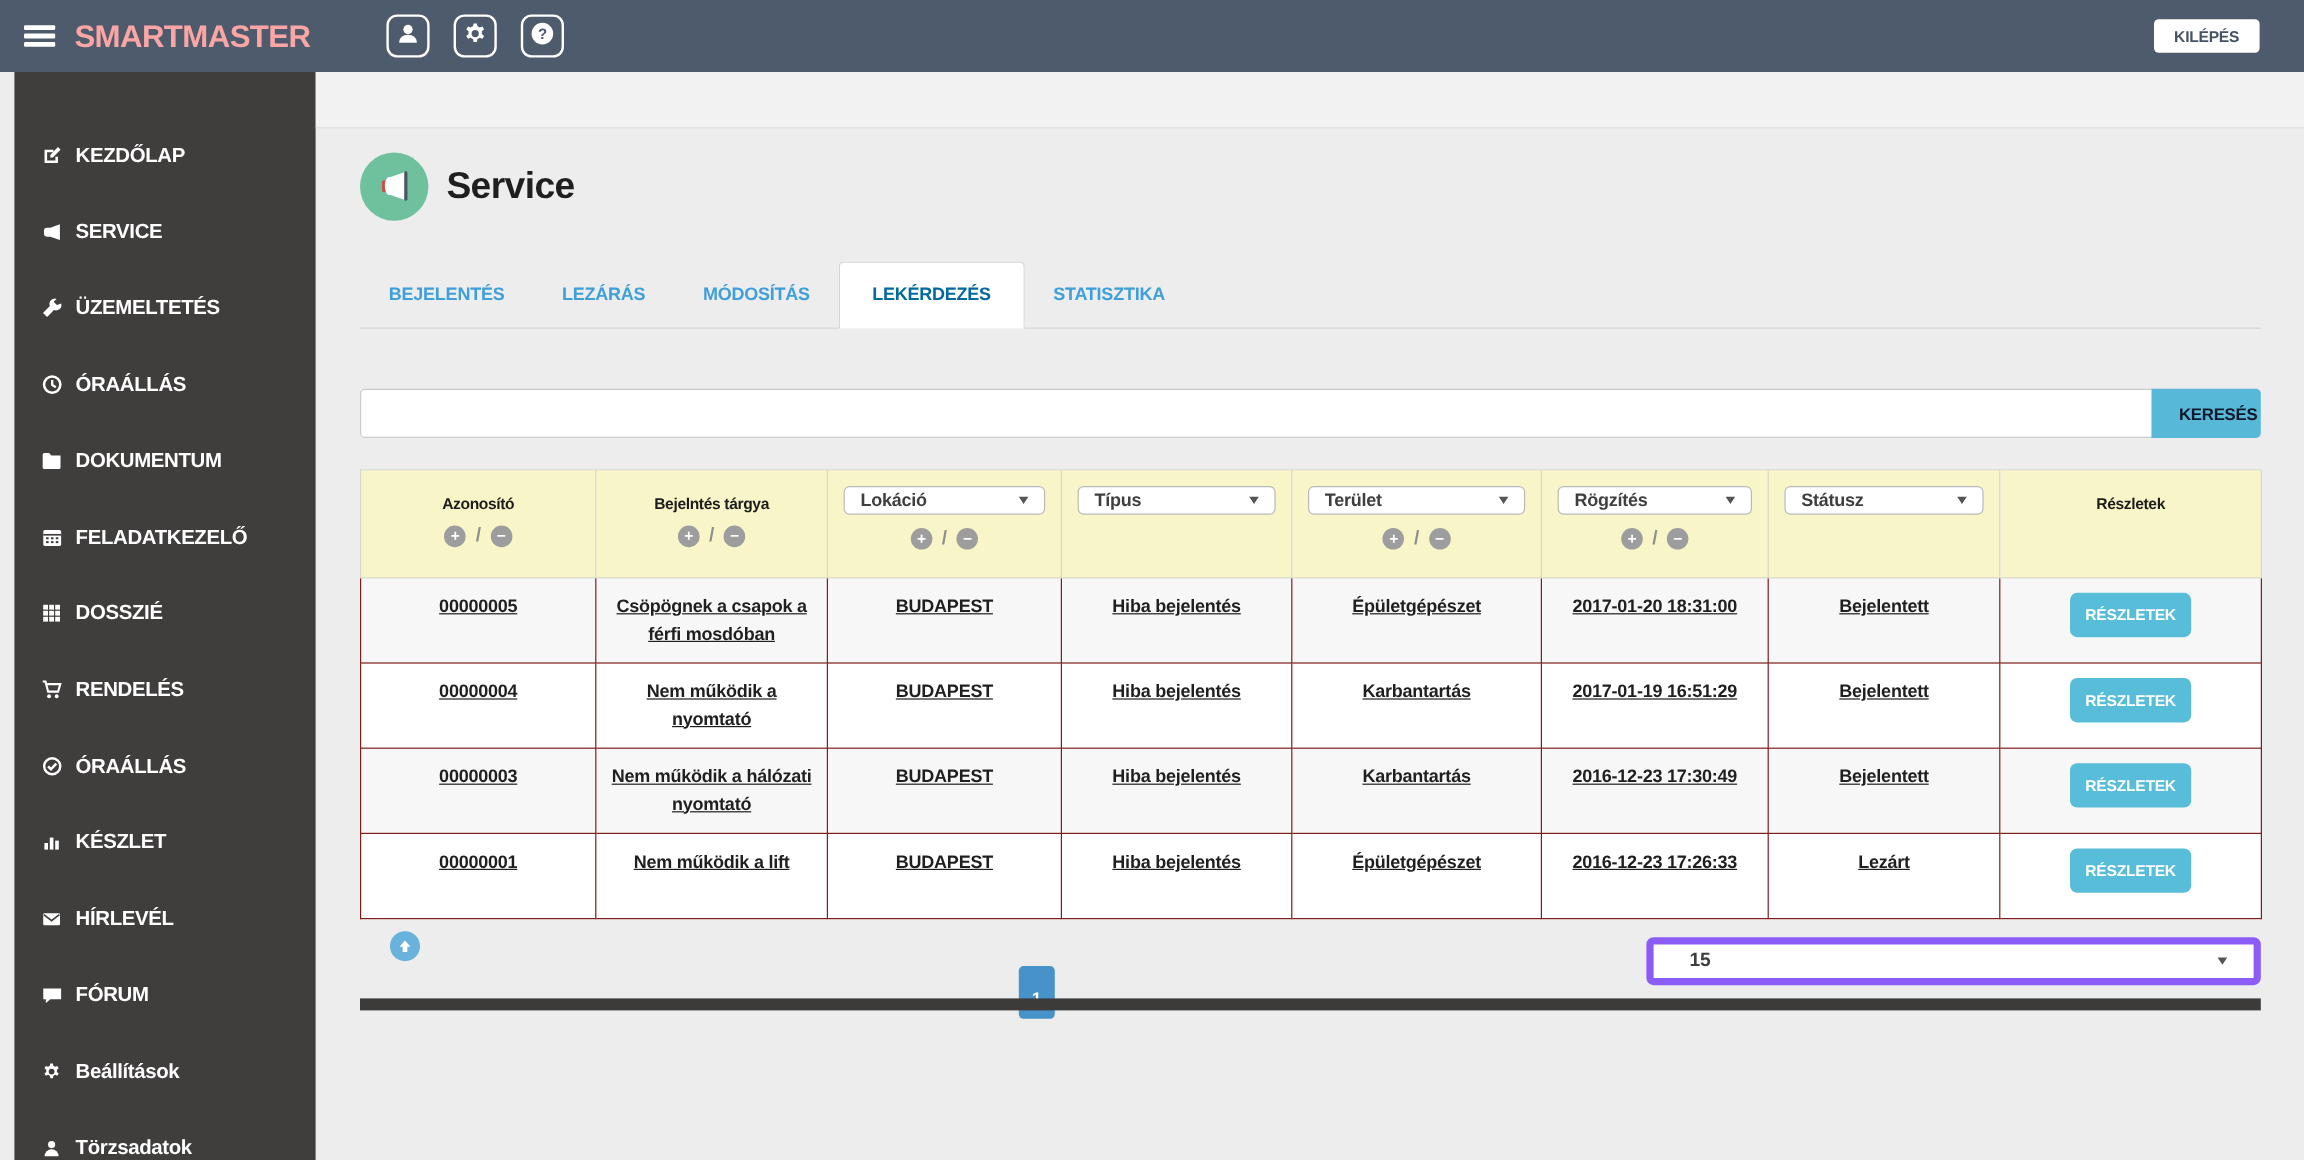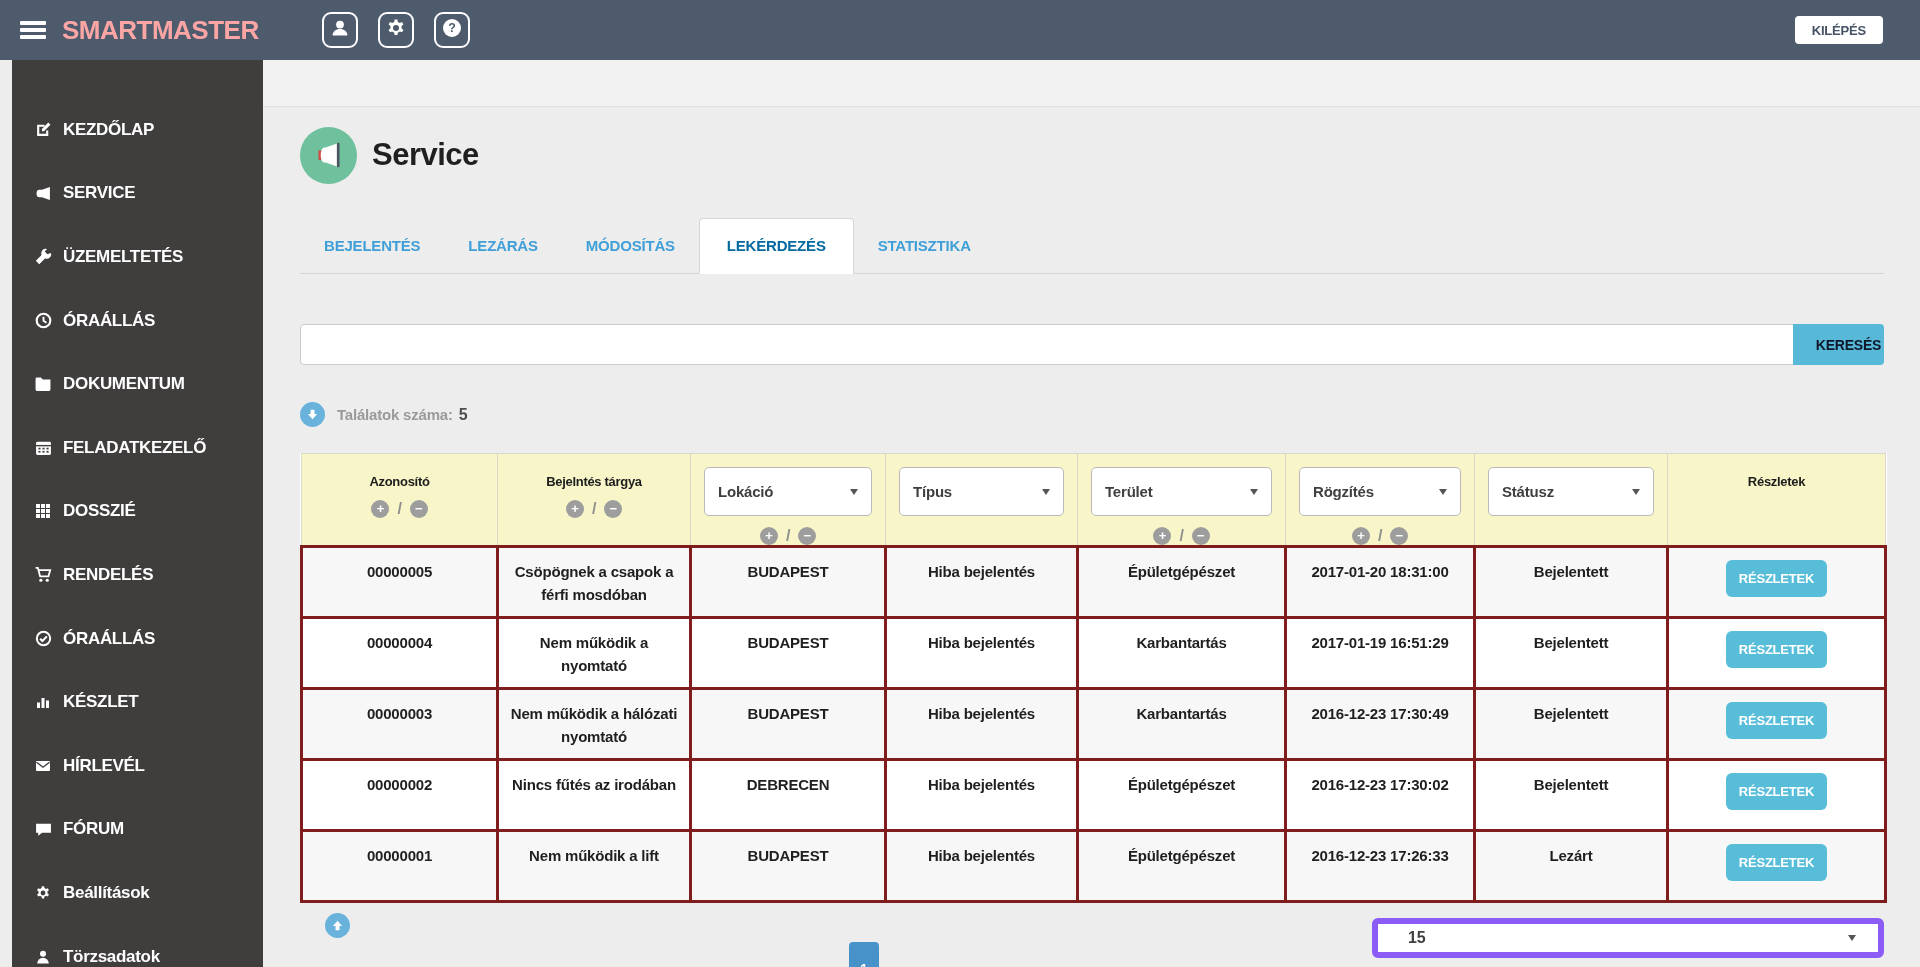--- a/index.html
+++ b/index.html
@@ -47,25 +47,25 @@
   .results-label { font-size:15px; color:#9a9a9a; font-weight:bold; }
   .results-count { font-size:16px; color:#4d4d4d; font-weight:bold; margin-left:-6px; }
 
   
   table.data { margin-top:26px; width:1584px; border-collapse:collapse; table-layout:fixed; background:#fff; }
   table.data th { background:#f8f6c9; border:1px solid #d8d8cc; height:90px; vertical-align:top; padding-top:13px; }
   .th-label { font-size:13px; font-weight:bold; color:#1c1c1c; letter-spacing:-0.3px; margin-top:7px; text-align:center; }
   .sort-row { margin-top:11px; display:flex; justify-content:center; align-items:center; gap:8px; }
   .sicon { width:18px; height:18px; border-radius:50%; background:#9d9d9d; color:#fff; font-size:13px; font-weight:bold; line-height:17px; text-align:center; cursor:pointer; }
   .ssep { color:#8f8f8f; font-size:16px; font-weight:bold; }
-  .filter-select { margin:0 auto; width:calc(100% - 26px); height:49px; background:#fff; border:1px solid #b9b9b9; border-radius:5px; display:flex; align-items:center; justify-content:space-between; padding:0 13px; cursor:pointer; }
+  .filter-select { margin:0 auto; width:calc(100% - 26px); height:24px; background:#fff; border:1px solid #b9b9b9; border-radius:5px; display:flex; align-items:center; justify-content:space-between; padding:0 13px; cursor:pointer; }
   .select-label { font-size:15px; font-weight:bold; color:#3f3f3f; }
   .chev { width:0; height:0; border-left:4px solid transparent; border-right:4px solid transparent; border-top:6px solid #555; }
 
-  table.data td { border:3px solid #7f1d1d; text-align:center; vertical-align:top; padding:13px 10px 0; font-size:15px; font-weight:bold; color:#1f1f1f; line-height:1.5; }
+  table.data td { border:1px solid #7f1d1d; text-align:center; vertical-align:top; padding:13px 10px 0; font-size:15px; font-weight:bold; color:#1f1f1f; line-height:1.5;text-decoration:underline; }
   table.data tr { height:71px; }
   table.data tbody tr:nth-child(odd) { background:#f7f7f7; }
   table.data tbody tr:nth-child(even) { background:#ffffff; }
   .details-btn { width:101px; height:37px; background:#57bdd9; border:none; border-radius:6px; color:#fff; font-weight:bold; font-size:13px; letter-spacing:-0.2px; cursor:pointer; margin-top:-1px; }
 
   
   .table-footer { position:relative; height:80px; }
   .up-arrow { position:absolute; left:25px; top:10px; }
   .page-btn { position:absolute; left:549px; top:39px; width:30px; height:44px; background:#4793c9; border:none; border-radius:4px; color:#fff; font-size:14px; font-weight:bold; text-align:center; padding-top:9px; cursor:pointer; }
   .size-select { position:absolute; left:1072px; top:15px; width:512px; height:40px; background:#fff; border:6px solid #8b5cf6; border-radius:6px; display:flex; align-items:center; justify-content:space-between; padding:0 22px 0 30px; cursor:pointer; }
@@ -279,29 +279,20 @@
         <div class="tab">MÓDOSÍTÁS</div>
         <div class="tab active">LEKÉRDEZÉS</div>
         <div class="tab">STATISZTIKA</div>
       </div>
 
       <div class="search-row">
         <input class="search-input" type="text" value="" style="">
         <button class="search-btn">KERESÉS</button>
       </div>
 
-      <div class="results-row">
-        <div class="circle-icon">
-          <svg width="17" height="17" viewBox="0 0 20 20">
-              <path d="M10 15.6L4.6 9.4h3.1V4.4h4.6v5h3.1z" fill="#fff"></path>
-            </svg>
-        </div>
-        <span class="results-label">Találatok száma:</span>
-        <span class="results-count">5</span>
-      </div>
 
       <table class="data">
         <colgroup>
           <col style="width:196px">
             <col style="width:193px">
             <col style="width:195px">
             <col style="width:192px">
           <col style="width:208px">
             <col style="width:189px">
             <col style="width:193px">
@@ -400,30 +391,20 @@
             <td>00000003</td>
             <td>Nem működik a hálózati nyomtató</td>
             <td>BUDAPEST</td>
             <td>Hiba bejelentés</td>
             <td>Karbantartás</td>
             <td>2016-12-23 17:30:49</td>
             <td>Bejelentett</td>
             <td><button class="details-btn">RÉSZLETEK</button></td>
           </tr>
           <tr>
-            <td>00000002</td>
-            <td>Nincs fűtés az irodában</td>
-            <td>DEBRECEN</td>
-            <td>Hiba bejelentés</td>
-            <td>Épületgépészet</td>
-            <td>2016-12-23 17:30:02</td>
-            <td>Bejelentett</td>
-            <td><button class="details-btn">RÉSZLETEK</button></td>
-          </tr>
-          <tr>
             <td>00000001</td>
             <td>Nem működik a lift</td>
             <td>BUDAPEST</td>
             <td>Hiba bejelentés</td>
             <td>Épületgépészet</td>
             <td>2016-12-23 17:26:33</td>
             <td>Lezárt</td>
             <td><button class="details-btn">RÉSZLETEK</button></td>
           </tr>
         </tbody>

